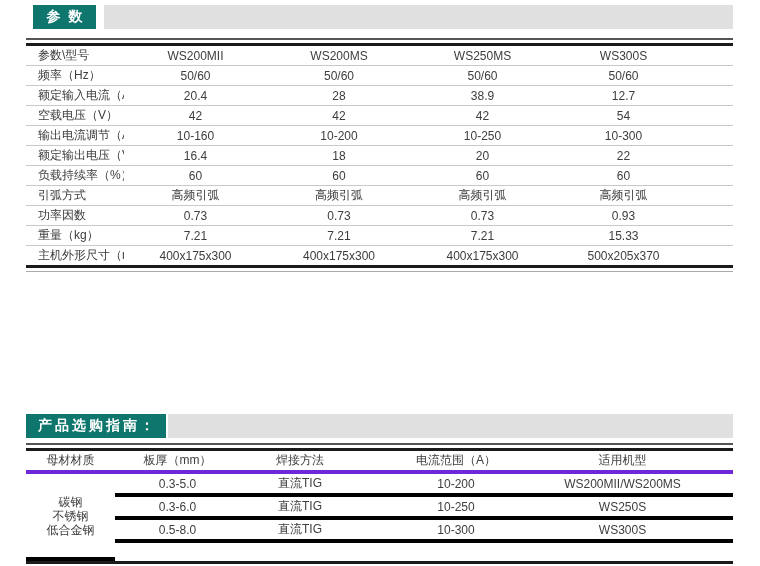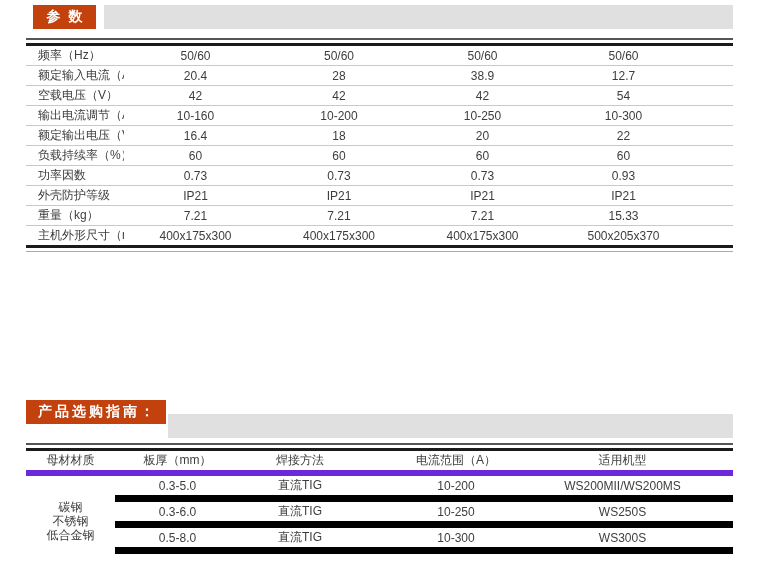--- a/index.html
+++ b/index.html
@@ -2,62 +2,69 @@
 <html><head>
 <meta charset="utf-8">
 <style>
   html,body{margin:0;padding:0;}
   body{
     width:760px;height:566px;position:relative;background:#ffffff;
     font-family:"Liberation Sans","DejaVu Sans",sans-serif;
     color:#3d3d3d;overflow:hidden;
   }
   .sec-title{
-    position:absolute;height:24px;background:#c2410c;color:#ffffff;
+    position:absolute;height:24px;background:#0f766e;color:#ffffff;
     font-weight:bold;font-size:14px;display:flex;align-items:center;
     justify-content:center;box-sizing:border-box;
   }
   .sec-bar{position:absolute;height:24px;background:#e0e0e0;}
   #title1{left:33px;top:5px;width:63px;letter-spacing:8px;padding-left:8px;}
   #bar1{left:104px;top:5px;width:629px;}
-  #title2{left:26px;top:400px;width:140px;letter-spacing:3px;padding-left:3px;}
+  #title2{left:26px;top:414px;width:140px;letter-spacing:3px;padding-left:3px;}
   #bar2{left:168px;top:414px;width:565px;}
   .tablewrap{position:absolute;left:26px;width:707px;}
   #t1wrap{top:38px;}
   #t2wrap{top:443px;}
   .rule-top{height:3px;border-top:2px solid #555555;border-bottom:3px solid #1b1b1b;}
   .rule-bottom{height:3px;border-top:3px solid #1b1b1b;border-bottom:1px solid #aaaaaa;}
   table{width:707px;border-collapse:collapse;table-layout:fixed;font-size:12px;color:#3d3d3d;}
   td,th{height:19px;padding:0;font-weight:normal;text-align:center;
         overflow:hidden;white-space:nowrap;}
   #t1 tr:not(:last-child) td{border-bottom:1px solid #c9c9c9;}
   #t1 td.lbl{text-align:left;padding-left:12px;}
   td.lastcol{padding-right:40px;}
-  #t2 tr.hdr td{border-bottom:6px solid #6d28d9;}
-  #t2 tr.datarow td{border-bottom:7px solid #000000;}
+  #t2 tr.hdr td{border-bottom:4px solid #6d28d9;}
+  #t2 tr.datarow td{border-bottom:4px solid #000000;}
   #t2 td.mat{border-bottom:none;vertical-align:middle;line-height:14px;}
   #t2 tr.spacer td{height:16px;border-bottom:none;}
 </style>
 </head>
 <body>
 
 <div id="title1" class="sec-title">参数</div>
 <div id="bar1" class="sec-bar"></div>
 
 <div id="t1wrap" class="tablewrap">
   <div class="rule-top"></div>
   <table id="t1">
     <colgroup>
         <col style="width:98px">
         <col style="width:143px">
         <col style="width:144px">
         <col style="width:143px">
         <col style="width:179px">
       </colgroup>
     <tbody>
+        <tr>
+      <td class="lbl">参数\型号</td>
+      <td>WS200MII</td>
+      <td>WS200MS</td>
+      <td>WS250MS</td>
+      <td class="lastcol">WS300S</td>
+    </tr>
     <tr>
           <td class="lbl">频率（Hz）</td>
           <td>50/60</td>
           <td>50/60</td>
           <td>50/60</td>
           <td class="lastcol">50/60</td>
         </tr>
     <tr>
           <td class="lbl">额定输入电流（A）</td>
           <td>20.4</td>
@@ -87,32 +94,32 @@
           <td class="lastcol">22</td>
         </tr>
     <tr>
           <td class="lbl">负载持续率（%）</td>
           <td>60</td>
           <td>60</td>
           <td>60</td>
           <td class="lastcol">60</td>
         </tr>
     <tr>
+          <td class="lbl">引弧方式</td>
+          <td>高频引弧</td>
+          <td>高频引弧</td>
+          <td>高频引弧</td>
+          <td class="lastcol">高频引弧</td>
+        </tr>
+    <tr>
           <td class="lbl">功率因数</td>
           <td>0.73</td>
           <td>0.73</td>
           <td>0.73</td>
           <td class="lastcol">0.93</td>
-        </tr>
-    <tr>
-          <td class="lbl">外壳防护等级</td>
-          <td>IP21</td>
-          <td>IP21</td>
-          <td>IP21</td>
-          <td class="lastcol">IP21</td>
         </tr>
     <tr>
           <td class="lbl">重量（kg）</td>
           <td>7.21</td>
           <td>7.21</td>
           <td>7.21</td>
           <td class="lastcol">15.33</td>
         </tr>
     <tr>
           <td class="lbl">主机外形尺寸（mm）</td>

